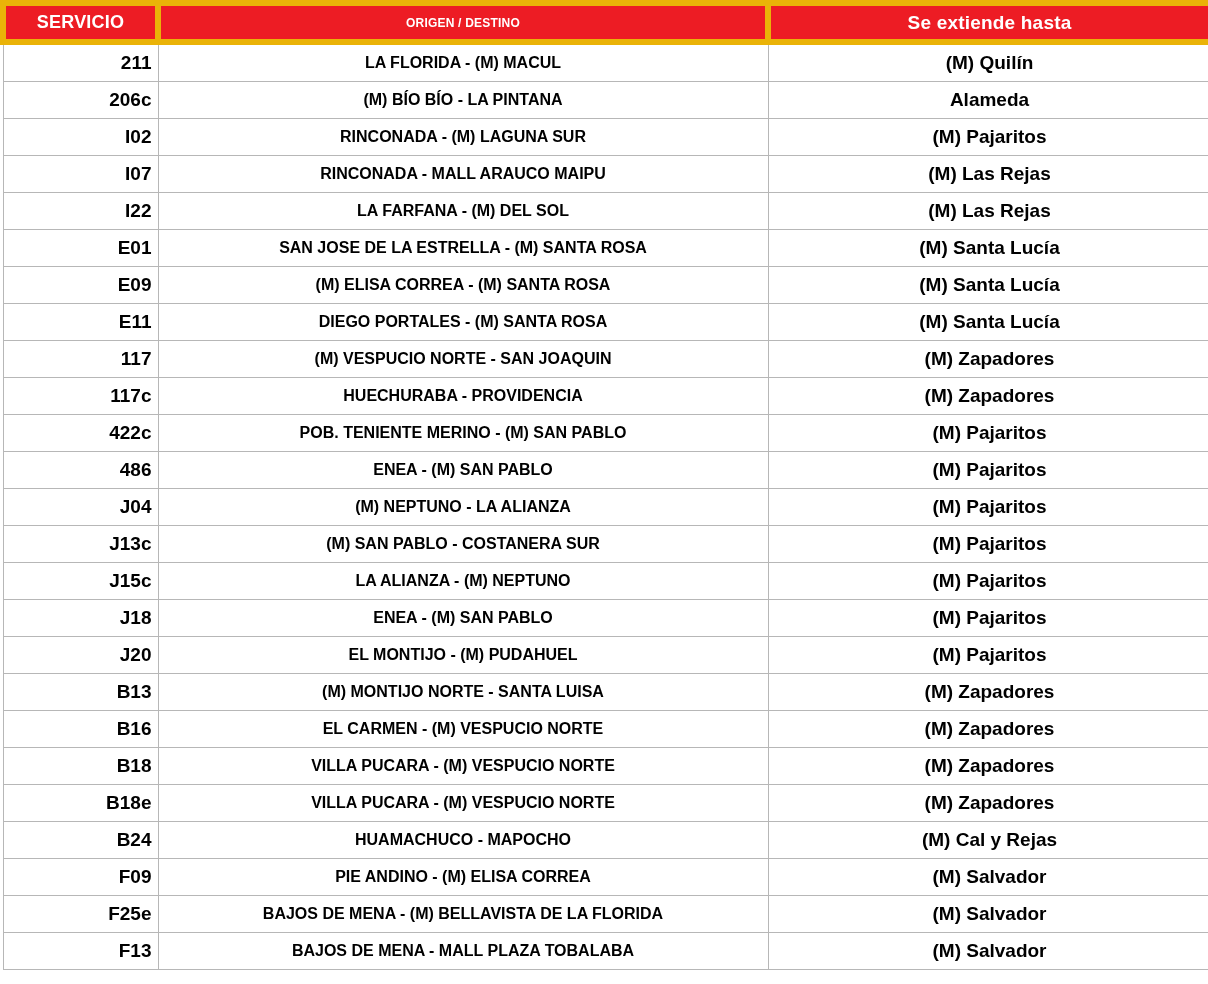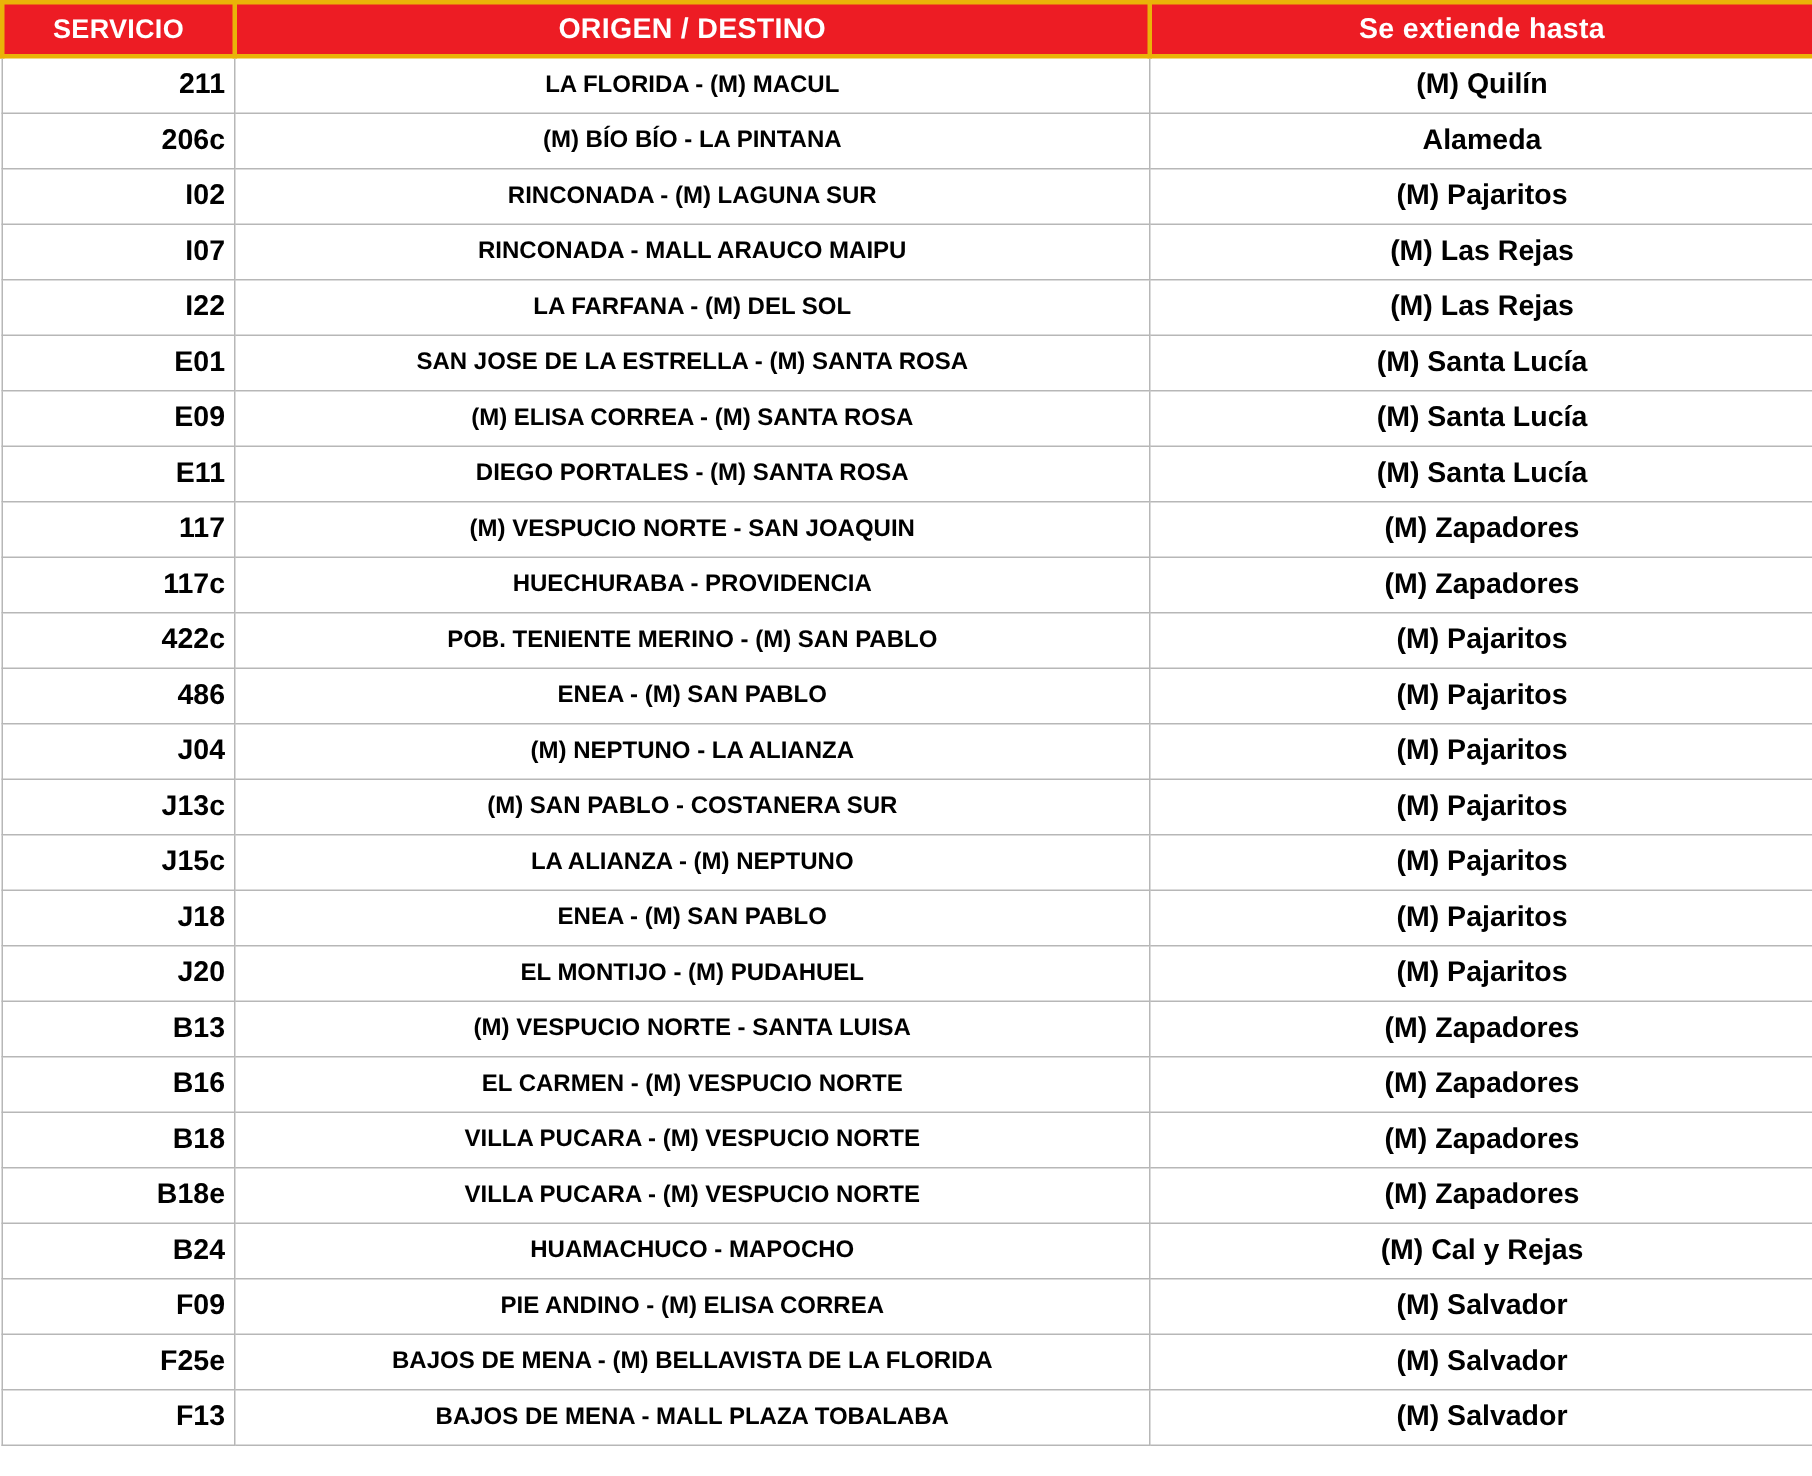--- a/index.html
+++ b/index.html
@@ -32,25 +32,25 @@
 
   thead th {
     background: #ED1C24;
     color: #ffffff;
     font-weight: bold;
     font-size: 19px;
     text-align: center;
     vertical-align: middle;
     height: 33px;
     padding: 0 4px;
-    border: 3px solid #eab308;
+    border: 6px solid #eab308;
     letter-spacing: 0.2px;
   }
   thead th.col-head-servicio { font-size: 18px; }
-  thead th.col-head-origen { font-size: 19px; }
+  thead th.col-head-origen { font-size: 12px; }
   thead th.col-head-extiende { font-size: 19px; }
 
   tbody td {
     height: 36px;
     padding: 0 6px;
     border: 1px solid #b7b7b7;
     text-align: center;
     vertical-align: middle;
     font-size: 19px;
     font-weight: bold;
@@ -160,21 +160,21 @@
           <td class="cell-origen">ENEA - (M) SAN PABLO</td>
           <td class="cell-extiende">(M) Pajaritos</td>
         </tr>
         <tr>
           <td class="cell-servicio">J20</td>
           <td class="cell-origen">EL MONTIJO - (M) PUDAHUEL</td>
           <td class="cell-extiende">(M) Pajaritos</td>
         </tr>
         <tr>
           <td class="cell-servicio">B13</td>
-          <td class="cell-origen">(M) VESPUCIO NORTE - SANTA LUISA</td>
+          <td class="cell-origen">(M) MONTIJO NORTE - SANTA LUISA</td>
           <td class="cell-extiende">(M) Zapadores</td>
         </tr>
         <tr>
           <td class="cell-servicio">B16</td>
           <td class="cell-origen">EL CARMEN - (M) VESPUCIO NORTE</td>
           <td class="cell-extiende">(M) Zapadores</td>
         </tr>
         <tr>
           <td class="cell-servicio">B18</td>
           <td class="cell-origen">VILLA PUCARA - (M) VESPUCIO NORTE</td>

